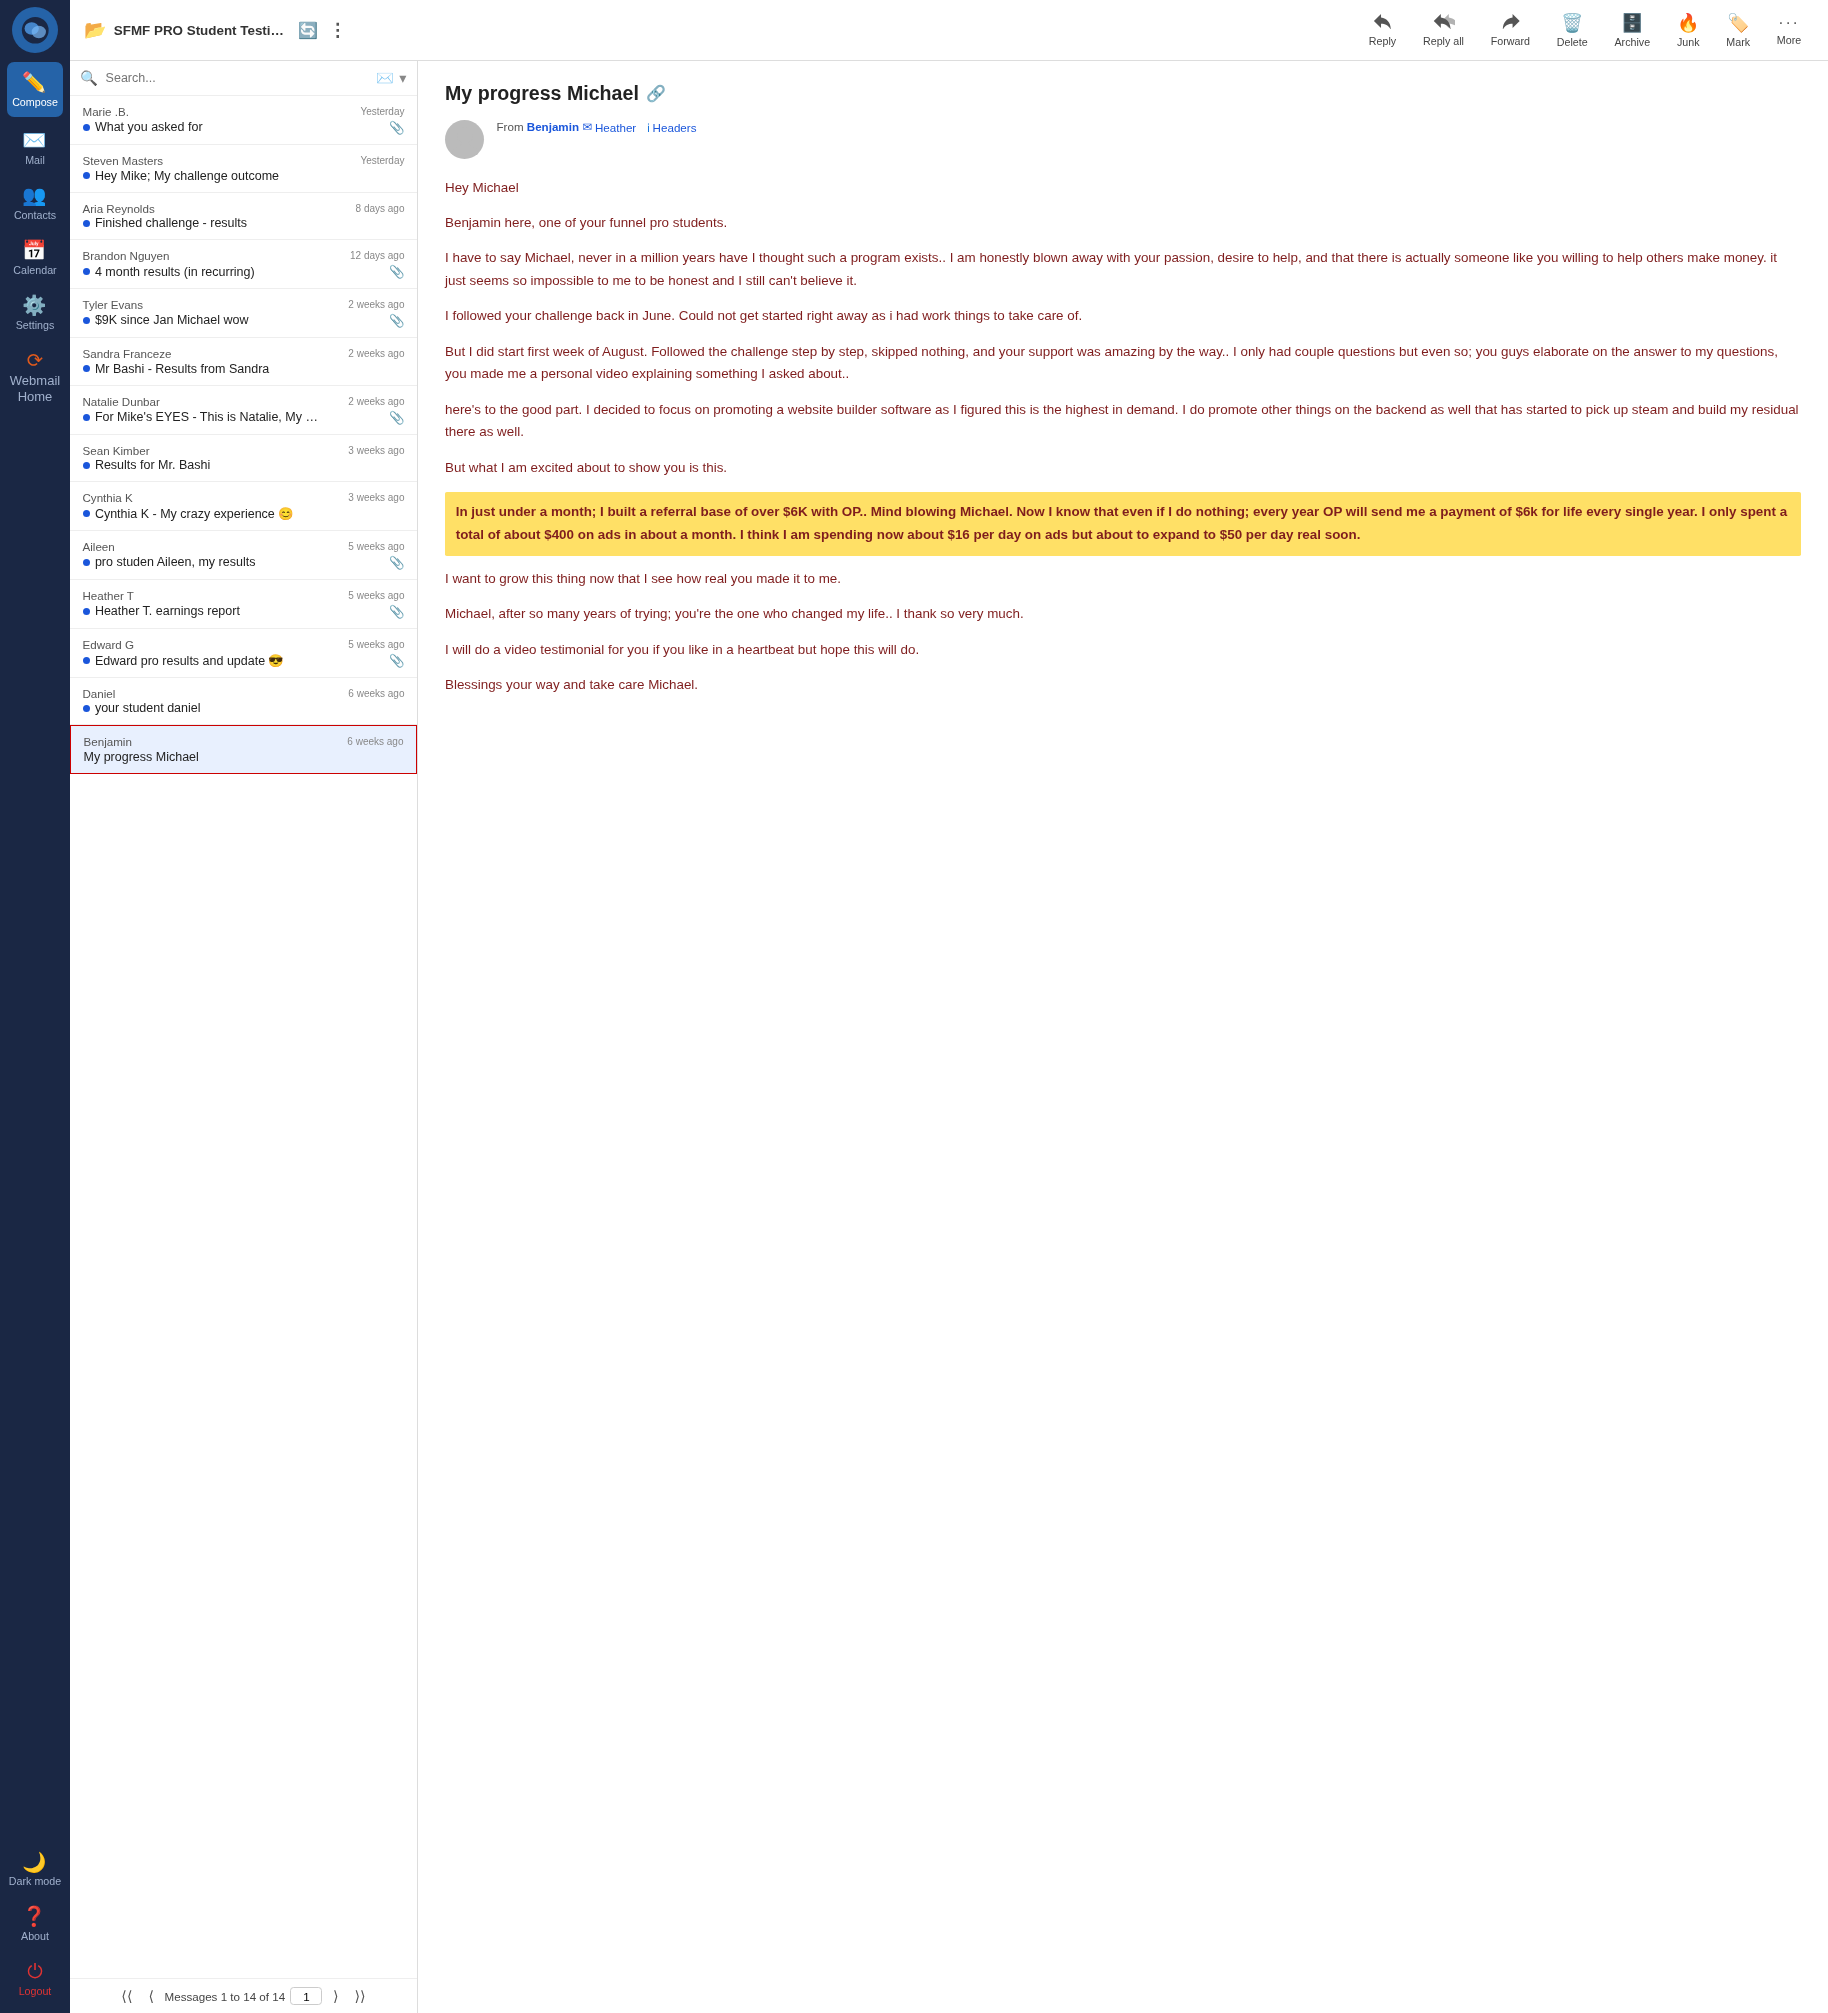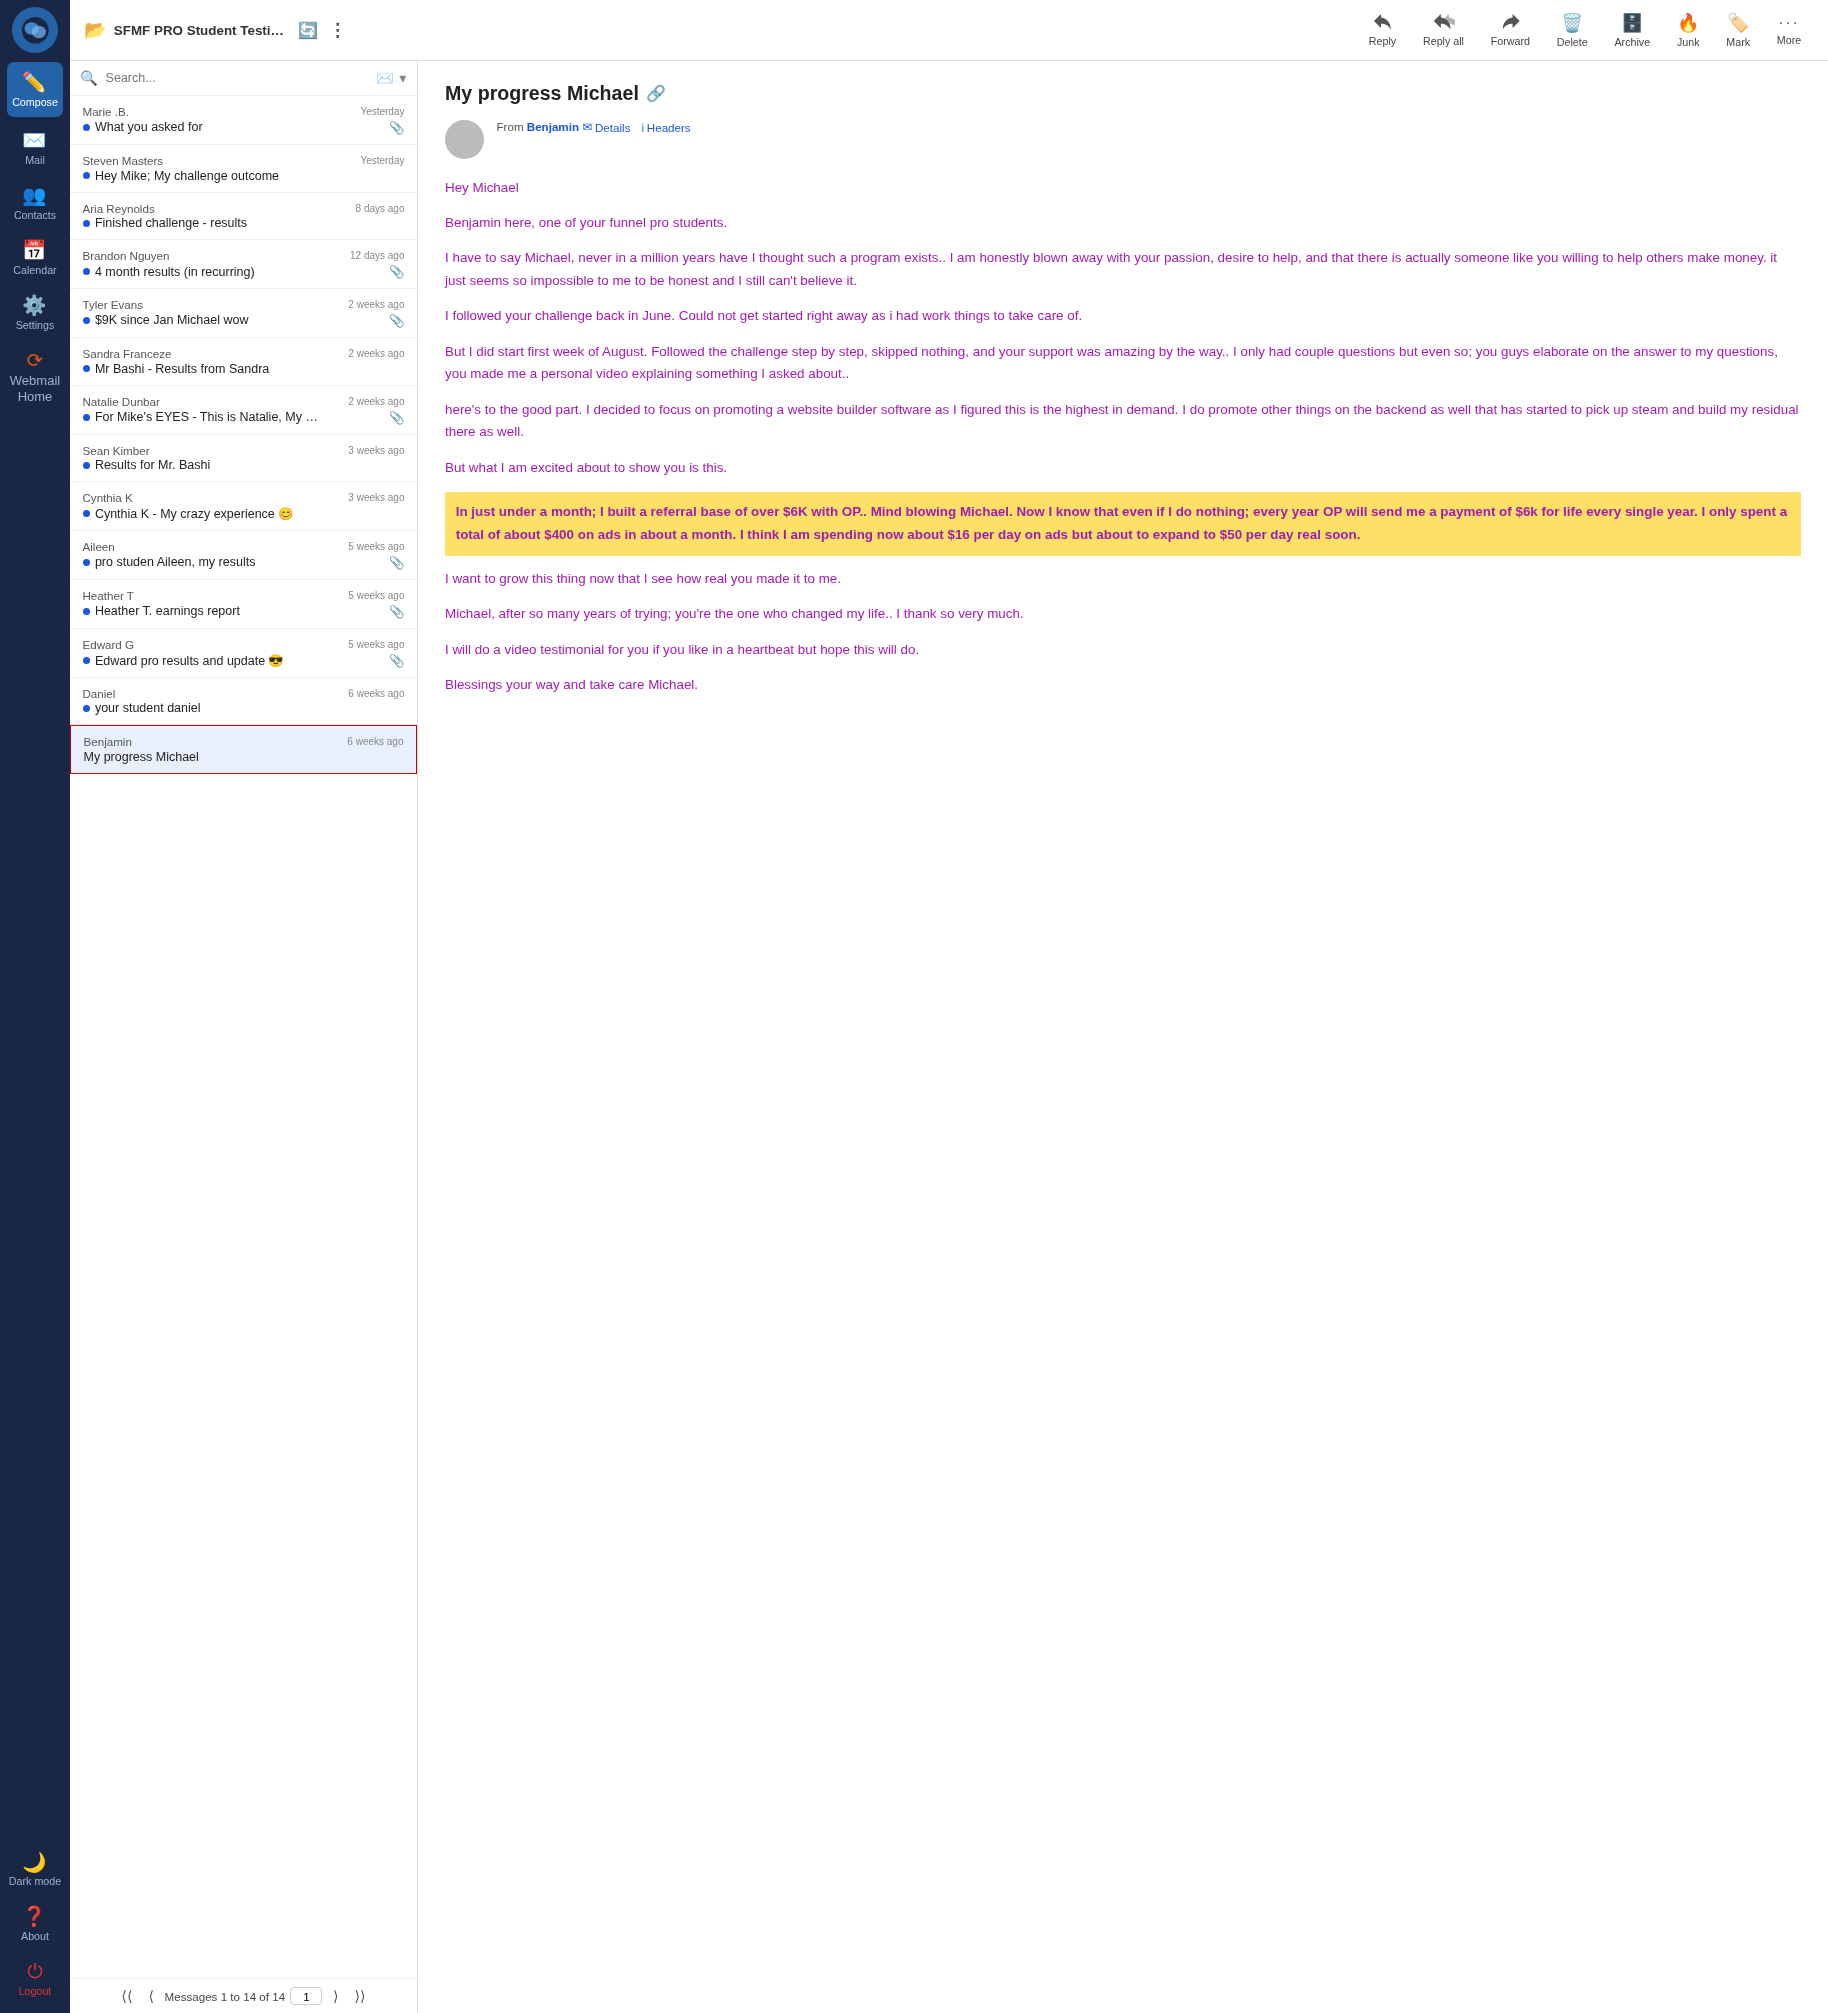--- a/index.html
+++ b/index.html
@@ -215,21 +215,21 @@
     .from-label { font-size: 11.6px; color: #555; }
     .from-name { color: #1a56db; font-weight: 600; }
     .from-links { display: flex; gap: 10.7px; }
     .from-link {
       font-size: 11.6px;
       color: #1a56db;
       cursor: pointer;
       display: flex; align-items: center; gap: 2.7px;
     }
 
-    .email-body { font-size: 13.4px; color: #a21caf; line-height: 1.7; }
+    .email-body { font-size: 13.4px; color: #7f1d1d; line-height: 1.7; }
     .email-body p { margin-bottom: 12.5px; }
     .highlight {
       background: #ffe066;
       padding: 9px 10.7px;
       margin-bottom: 12.5px;
       border-radius: 1.8px;
       font-weight: 600;
     }
 
     
@@ -579,21 +579,21 @@
             <ellipse cx="18" cy="34" rx="14" ry="10" fill="#bbb"></ellipse>
           </svg>
         </div>
         <div class="from-info">
           <span class="from-label">
             <span>From</span>&nbsp;<span class="from-name">Benjamin</span>
           </span>
           <div class="from-links">
             <span class="from-link">
               <span style="color:#1a56db;">✉</span>
-              <span>Details</span>
+              <span>Heather</span>
             </span>
             <span class="from-link">
               <span style="color:#1a75db;">ℹ</span>
               <span>Headers</span>
             </span>
           </div>
         </div>
       </div>
 
       <div class="email-body" id="email-body-container">

